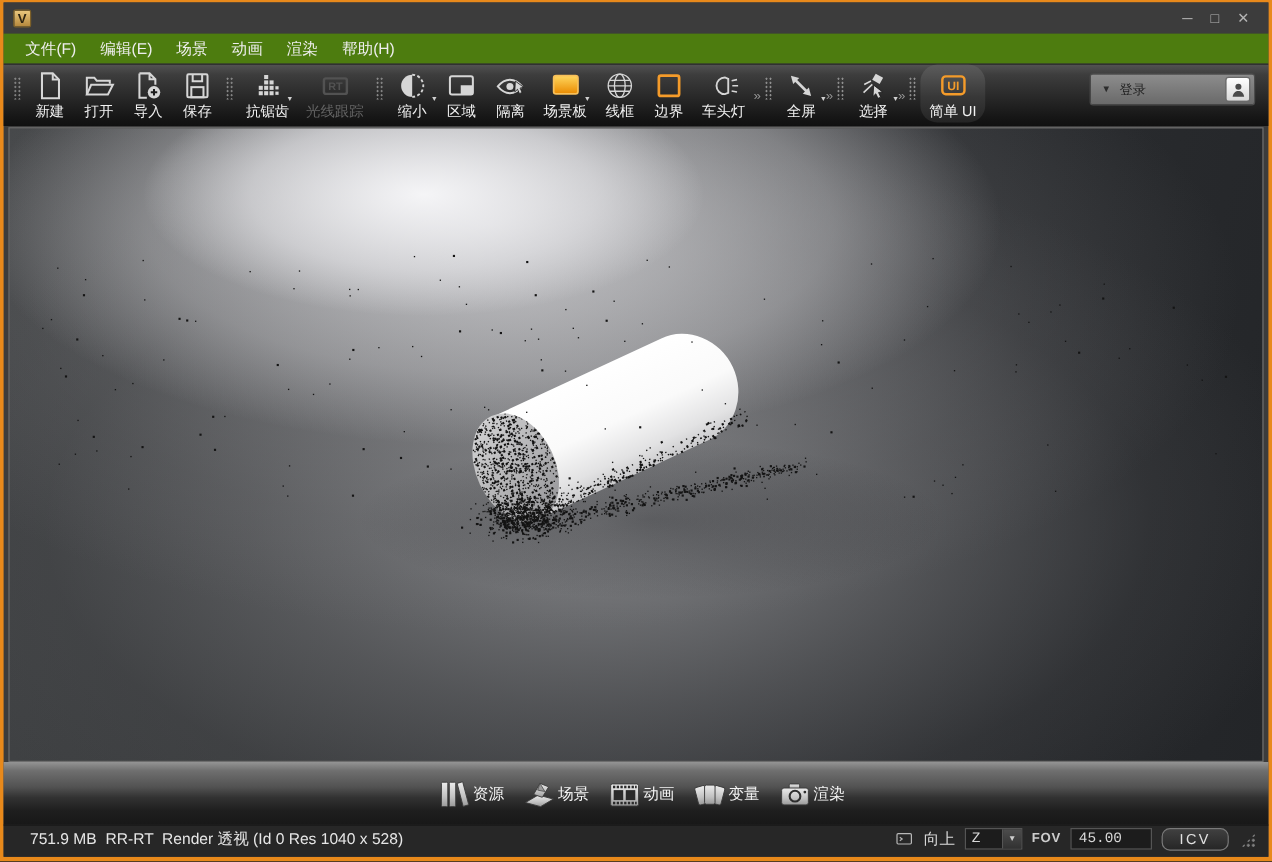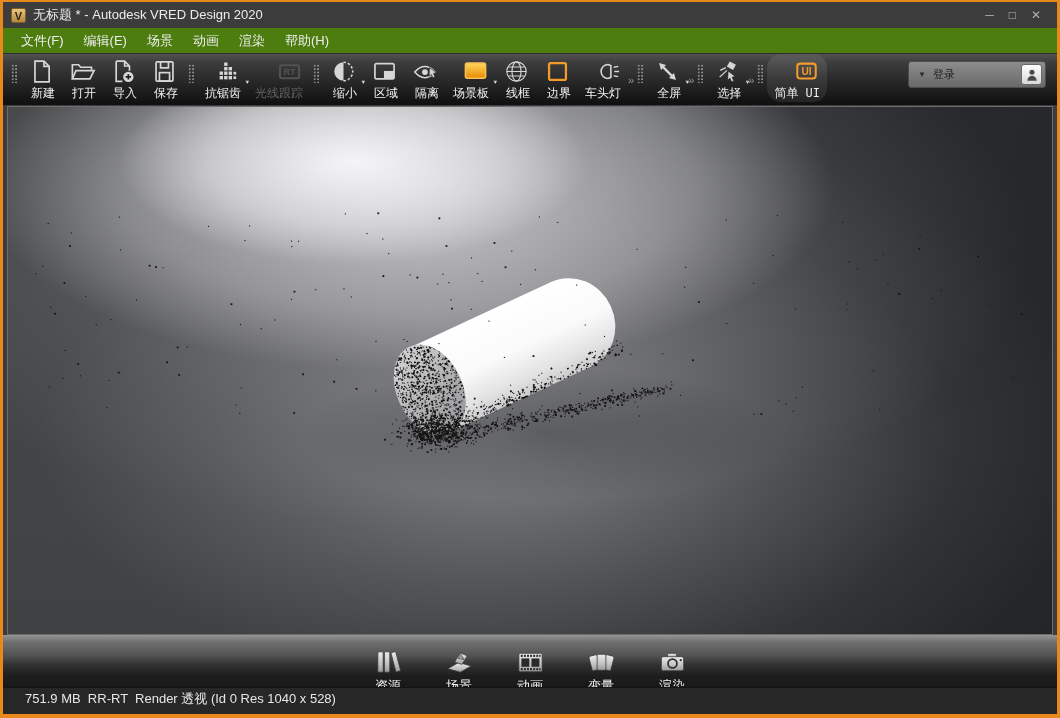--- a/index.html
+++ b/index.html
@@ -19,21 +19,21 @@
   .win-controls{margin-left:auto;display:flex;gap:15px;color:#b4b4b4;font-size:12px;padding-right:8px;align-items:center;}
   .wc{cursor:default;line-height:1;}
   
   .menubar{height:25px;display:flex;align-items:center;padding:0 8px;background:#4d7c0f;flex:0 0 auto;}
   .menu-item{color:#eeeeee;font-size:13px;padding:2px 10px;white-space:nowrap;}
   
   .toolbar{height:52px;flex:0 0 auto;position:relative;
     background:linear-gradient(180deg,#525252 0%,#3d3d3d 16%,#2a2a2a 50%,#161616 86%,#101010 100%);
     display:flex;align-items:flex-start;border-top:1px solid #2e2e2e;}
   .tb-strip{display:flex;align-items:flex-start;padding-left:5px;}
-  .tb-btn{display:flex;flex-direction:column;align-items:flex-end;padding:4px 7px 0;min-width:38px;font-family:Liberation Mono, monospace;}
+  .tb-btn{display:flex;flex-direction:column;align-items:center;padding:4px 7px 0;min-width:38px;}
   .tb-btn.hl{background:linear-gradient(#5c5c5c,#383838 55%,#242424);border-radius:14px;}
   .tb-icon{width:27px;height:27px;position:relative;color:#d6d6d6;}
   .tb-icon svg{width:27px;height:27px;display:block;}
   .dd{position:absolute;right:-8px;bottom:-1px;font-size:6px;color:#d0d0d0;}
   .tb-label{font-size:12px;color:#f2f2f2;margin-top:0px;white-space:nowrap;}
   .tb-btn.disabled .tb-label{color:#646464;}
   .tb-btn.disabled .tb-icon{color:#525252;}
   .handle{width:7px;height:19px;margin:10px 3px 0 3px;
     background-image:radial-gradient(circle,#909090 33%,rgba(0,0,0,0) 40%);background-size:3.4px 3.4px;}
   .ovf{color:#969696;font-size:11px;margin:21px 0 0 0;line-height:1;}
@@ -51,21 +51,21 @@
       radial-gradient(300px 130px at 345px 55px, rgba(248,248,250,0.95), rgba(230,230,233,0.6) 48%, rgba(220,220,223,0) 78%),
       radial-gradient(520px 225px at 400px 80px, rgba(216,216,219,0.85), rgba(200,200,203,0.45) 55%, rgba(170,170,173,0) 82%),
       radial-gradient(700px 330px at 430px 140px, rgba(170,170,173,0.5), rgba(130,130,133,0.18) 60%, rgba(0,0,0,0) 85%),
       radial-gradient(640px 340px at 490px 330px, rgba(134,135,138,0.95), rgba(104,105,108,0.6) 45%, rgba(74,75,78,0.3) 72%, rgba(0,0,0,0) 95%),
       linear-gradient(104deg,#424446 0%,#3a3c3e 30%,#2c2e31 62%,#232528 100%);}
   #scene{position:absolute;inset:0;width:100%;height:100%;}
   
   .quickbar{height:52px;flex:0 0 auto;display:flex;justify-content:center;
     background:linear-gradient(180deg,#949494 0%,#6f6f6f 14%,#525252 40%,#323232 57%,#1e1e1e 78%,#181818 100%);}
   .qb-items{display:flex;gap:21px;}
-  .qb-item{display:flex;flex-direction:column;align-items:center;padding-top:12px;width:50px;}
+  .qb-item{display:flex;flex-direction:row;align-items:center;padding-top:3px;width:50px;}
   .qb-item svg{width:31px;height:31px;display:block;}
   .qb-label{font-size:13px;color:#f4f4f4;margin-top:-1px;white-space:nowrap;}
   
   .statusbar{height:27px;flex:0 0 auto;background:#272727;border-top:1px solid #141414;
     display:flex;align-items:center;padding:0 4px 4px 22px;color:#e6e6e6;font-size:13px;}
   .status-left{white-space:pre;}
   .status-right{margin-left:auto;display:flex;align-items:center;gap:8px;padding-right:6px;}
   .term-icon{color:#b8b8b8;display:flex;}
   .term-icon svg{width:17px;height:16px;display:block;}
   .s-label{font-size:13px;color:#dadada;white-space:nowrap;}
@@ -234,21 +234,20 @@
       <circle cx="16" cy="17" r="4.6" fill="none" stroke="#2e2e2e" stroke-width="1.8"></circle>
       <circle cx="24.5" cy="13.5" r="1.2" fill="#2e2e2e"></circle>
     </symbol>
   </defs>
 </svg>
 
 <div class="window">
 
   <div class="titlebar">
     <div class="app-icon">V</div>
-    <div class="title">无标题 * - Autodesk VRED Design 2020</div>
     <div class="win-controls">
       <span class="wc">─</span>
       <span class="wc">□</span>
       <span class="wc">✕</span>
     </div>
   </div>
 
   <div class="menubar" id="menubar">
       <span class="menu-item">文件(F)</span>
       <span class="menu-item">编辑(E)</span>
@@ -2819,15 +2818,35 @@
               <use href="#sym-q-render"></use>
             </svg>
           </span>
           <span class="qb-label">渲染</span>
         </div>
       </div>
   </div>
 
   <div class="statusbar">
     <span class="status-left">751.9 MB  RR-RT  Render 透视 (Id 0 Res 1040 x 528)</span>
+    <div class="status-right">
+      <span class="term-icon">
+        <svg viewBox="0 0 24 24">
+            <use href="#sym-console"></use>
+          </svg>
+      </span>
+      <span class="s-label">向上</span>
+      <div class="axis-select">
+        <span class="axis-value">Z</span>
+        <span class="axis-caret">▼</span>
+      </div>
+      <span class="s-label fov">FOV</span>
+      <div class="fov-input">
+        <span>45.00</span>
+      </div>
+      <div class="icv-btn">
+        <span>ICV</span>
+      </div>
+      <div class="grip"></div>
+    </div>
   </div>
 
 </div>
 
 </body></html>

